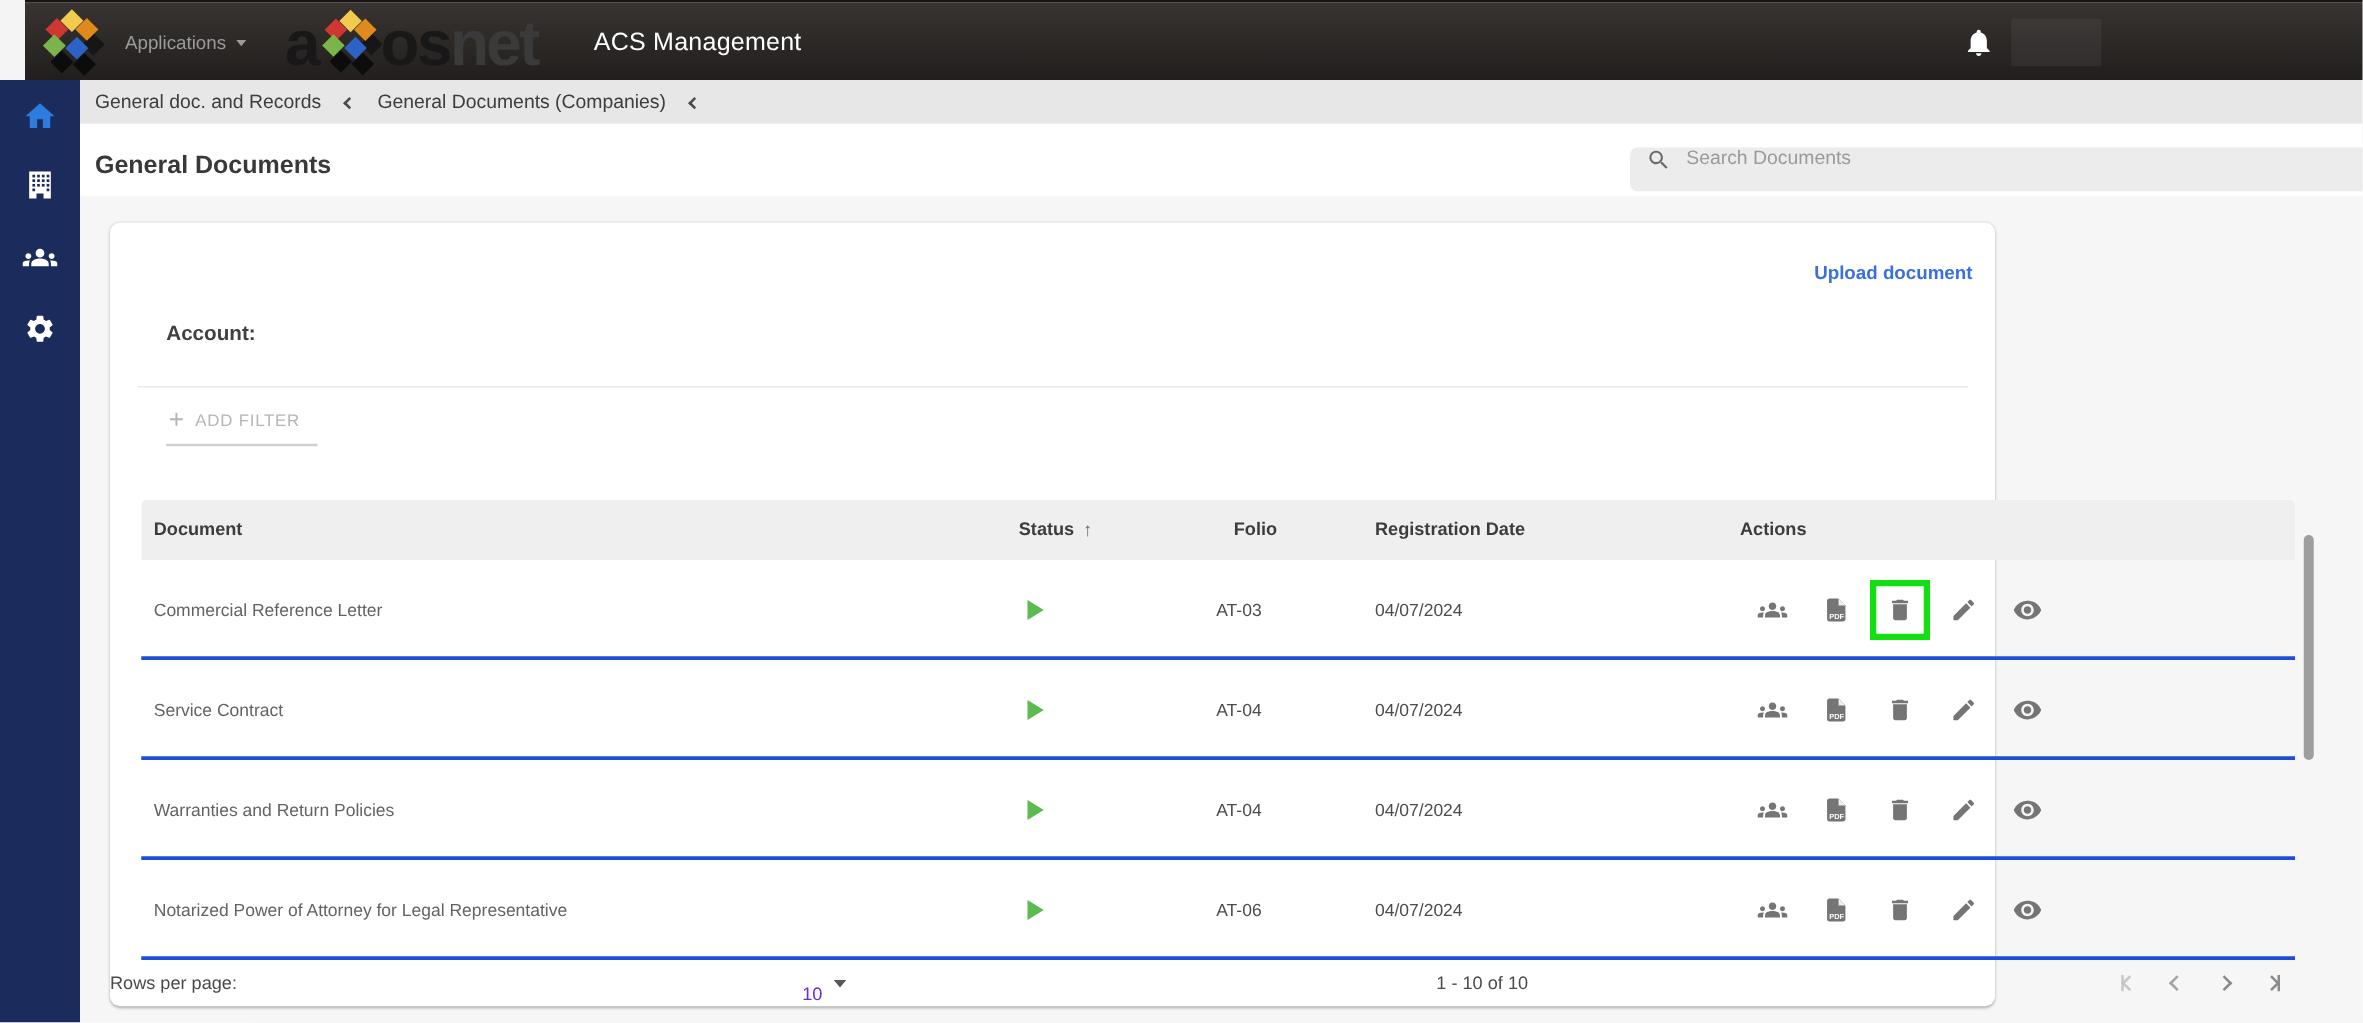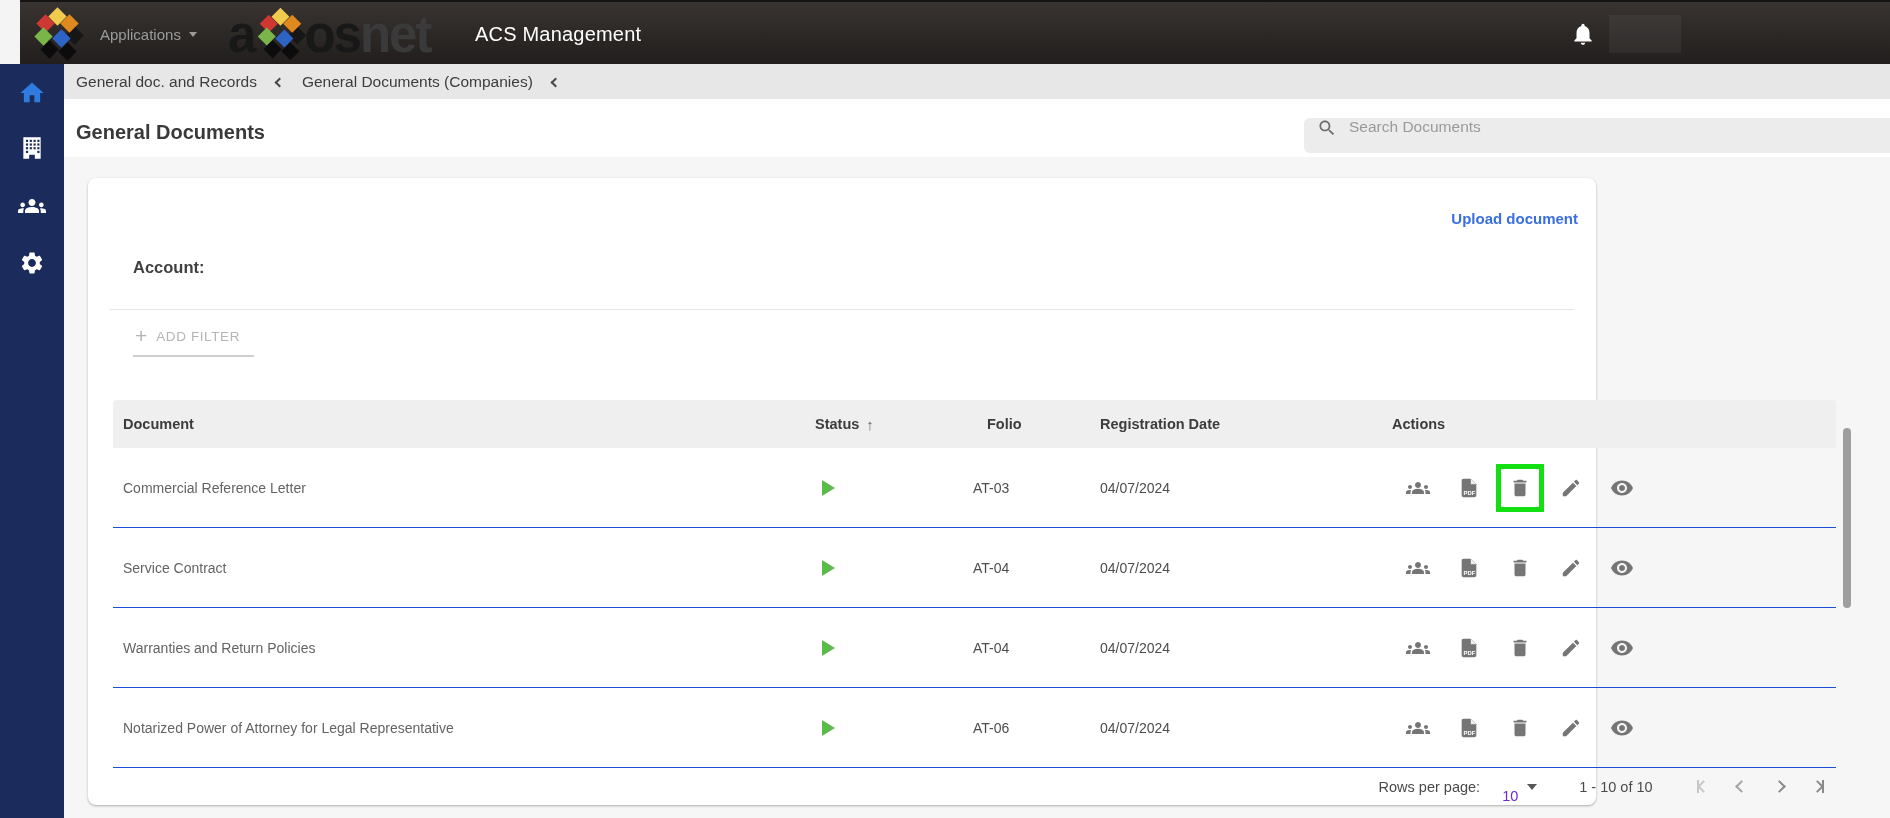--- a/index.html
+++ b/index.html
@@ -67,32 +67,32 @@
   .add-filter-label { font-size:13.5px; color:#b5b5b5; letter-spacing:.6px; font-weight:400; }
 
   
   .table { position:absolute; left:25px; top:222px; width:1723px; }
   .thead { position:relative; height:48px; background:#efefef; border-radius:4px 4px 0 0; }
   .th { position:absolute; top:0; height:48px; display:flex; align-items:center; gap:7px;
     font-size:14.5px; font-weight:bold; color:#3c3c3c; cursor:pointer; }
   .th-doc { left:10px; } .th-status { left:702px; } .th-folio { left:860px;margin-left:14px; }
   .th-date { left:987px; } .th-actions { left:1279px; }
   .sort-arrow { font-size:15px; color:#6e6e6e; font-weight:400; }
-  .trow { position:relative; height:80px; border-bottom:1px solid #1d4ed8; }
+  .trow { position:relative; height:80px; border-bottom:3px solid #1d4ed8; }
   .cell { position:absolute; top:0; height:80px; display:flex; align-items:center; font-size:14px; color:#636363; }
   .c-doc { left:10px; } .c-status { left:709px; } .c-folio { left:860px; color:#4c4c4c; }
   .c-date { left:987px; color:#4c4c4c; } .c-actions { left:1293px; gap:27px; }
   .play-tri { width:0; height:0; border-top:8px solid transparent; border-bottom:8px solid transparent;
     border-left:13px solid #5cbb4e; }
   .icon-btn { width:24px; height:24px; display:flex; align-items:center; justify-content:center; cursor:pointer; }
   .hl-green { outline:5px solid #12df12; outline-offset:7px; }
 
   
   .pagination { position:absolute; left:0; top:590px; width:1762px; height:37px;
-    display:flex; align-items:center; justify-content:flex-end; padding-right:26px; }
+    display:flex; align-items:center; justify-content:space-between; padding-right:26px;gap:12px; }
   .pg-label { font-size:14.5px; color:#4a4a4a; margin-right:22px; }
   .pg-select { display:flex; align-items:center; gap:9px; margin-right:42px; cursor:pointer; }
   .pg-value { font-size:14.5px; color:#6d28d9;margin-top:19px; }
   .pg-caret { width:0; height:0; border-left:5px solid transparent; border-right:5px solid transparent; border-top:6px solid #575757; }
   .pg-range { font-size:14.5px; color:#4a4a4a; margin-right:44px; }
   .pg-nav { display:flex; align-items:center; gap:29px; }
   .pg-btn { display:flex; align-items:center; cursor:pointer; }
   .chev { width:9px; height:9px; border-style:solid; border-width:0 0 2.2px 2.2px; transform:rotate(45deg); }
   .chev-r { transform:rotate(-135deg); }
   .bar { width:2.2px; height:13px; }

